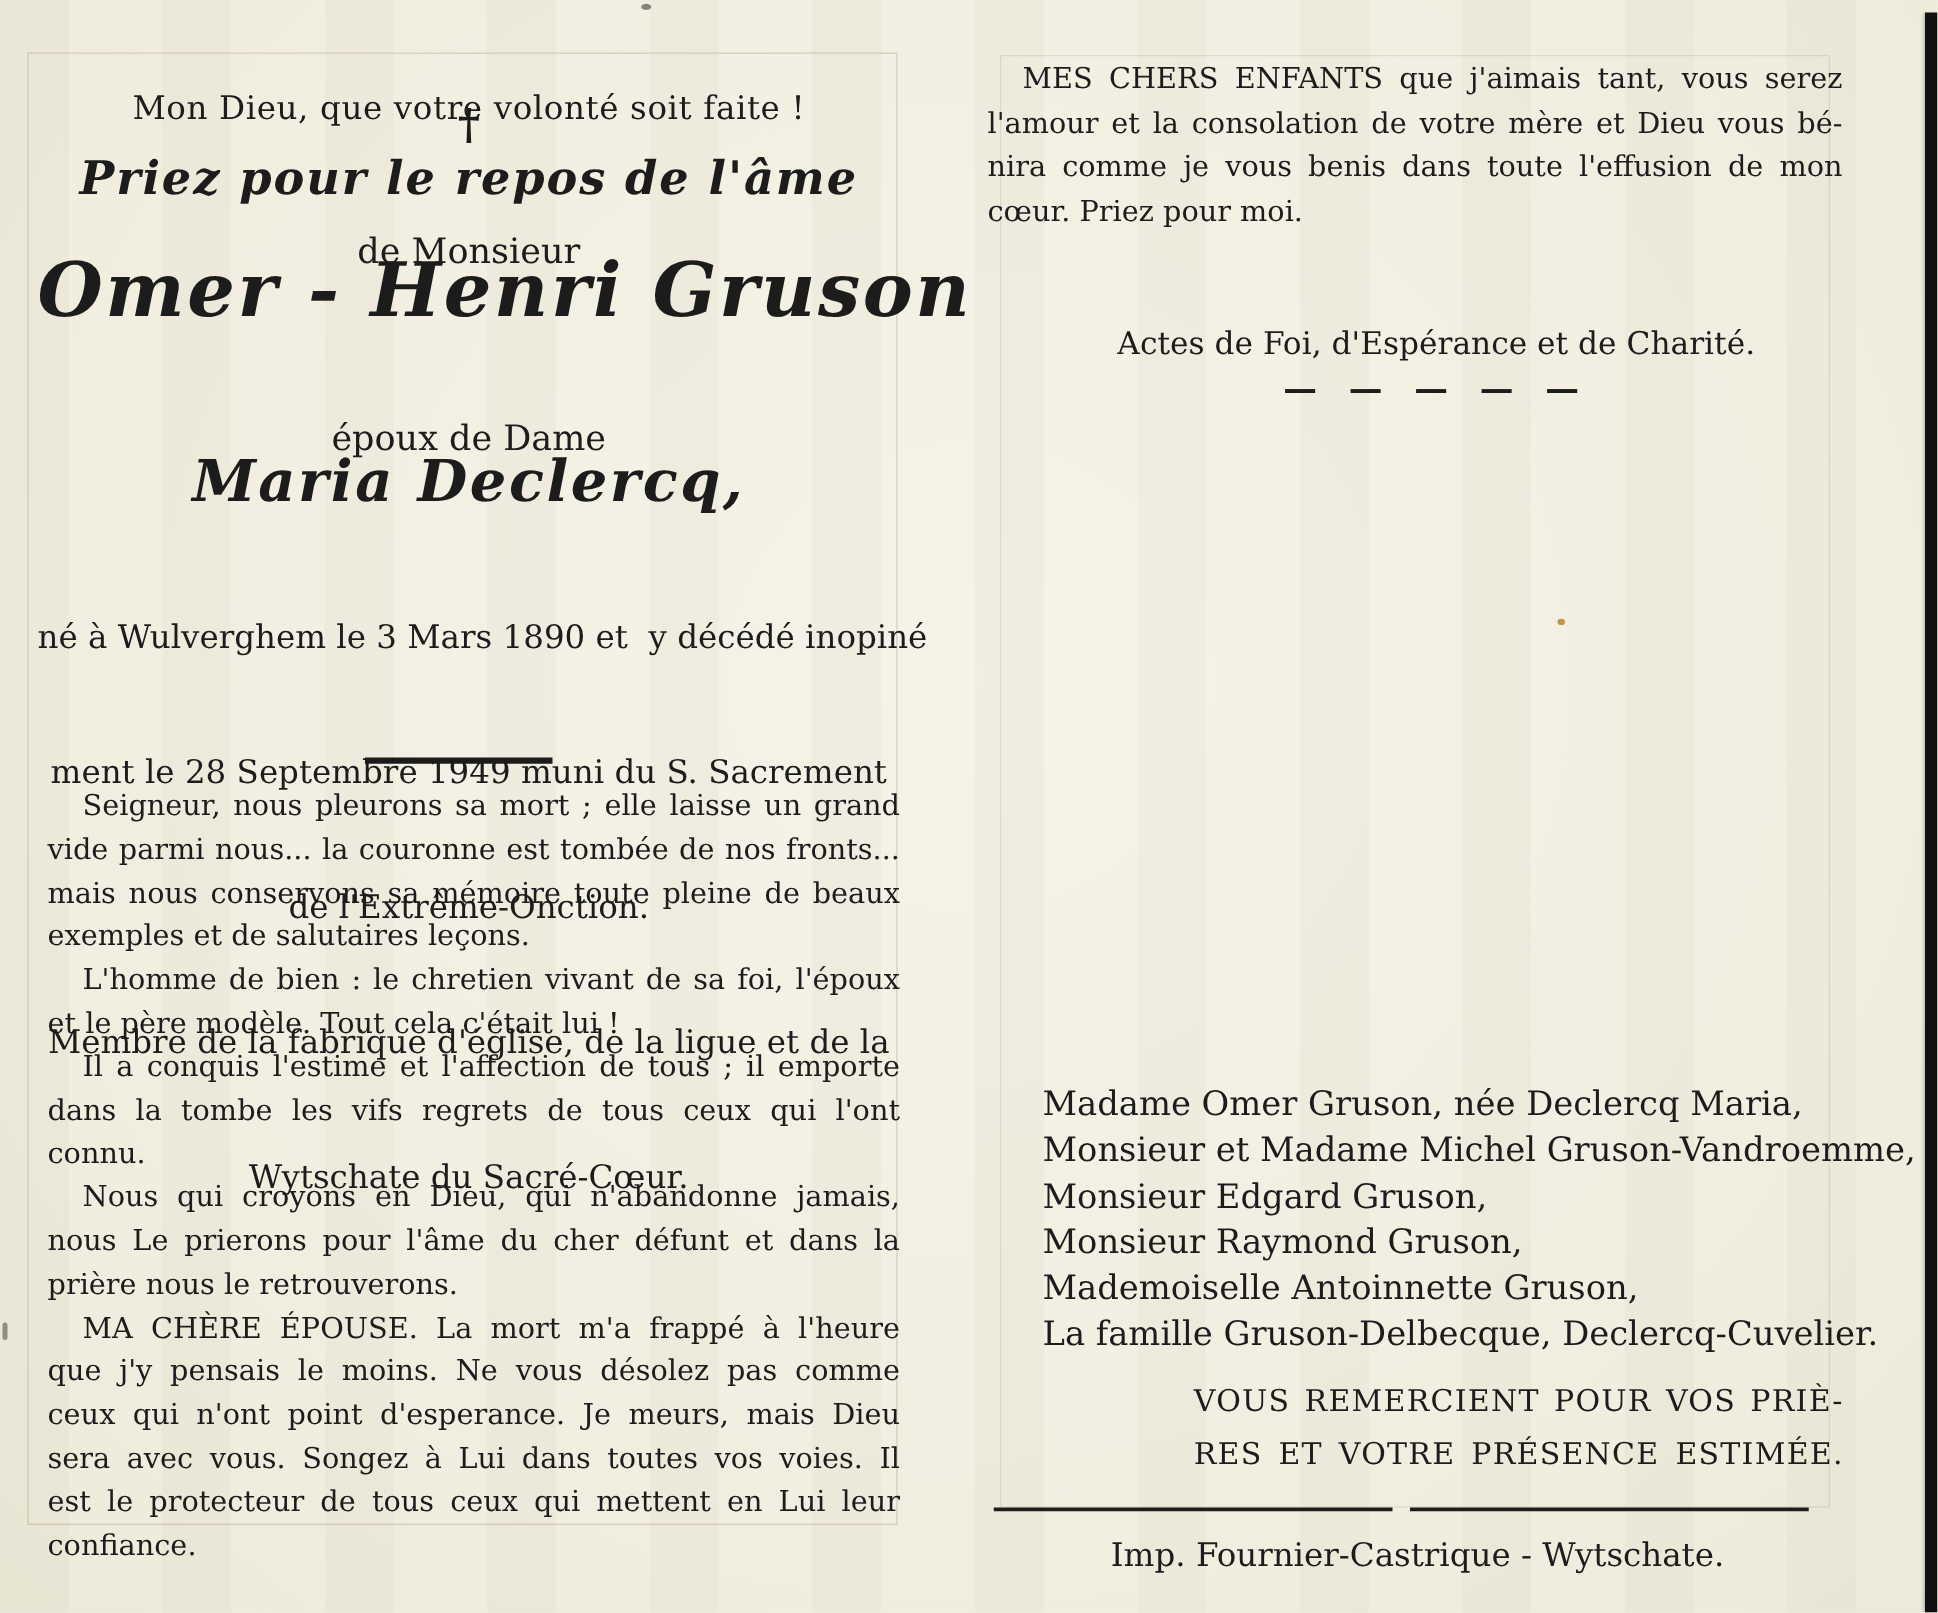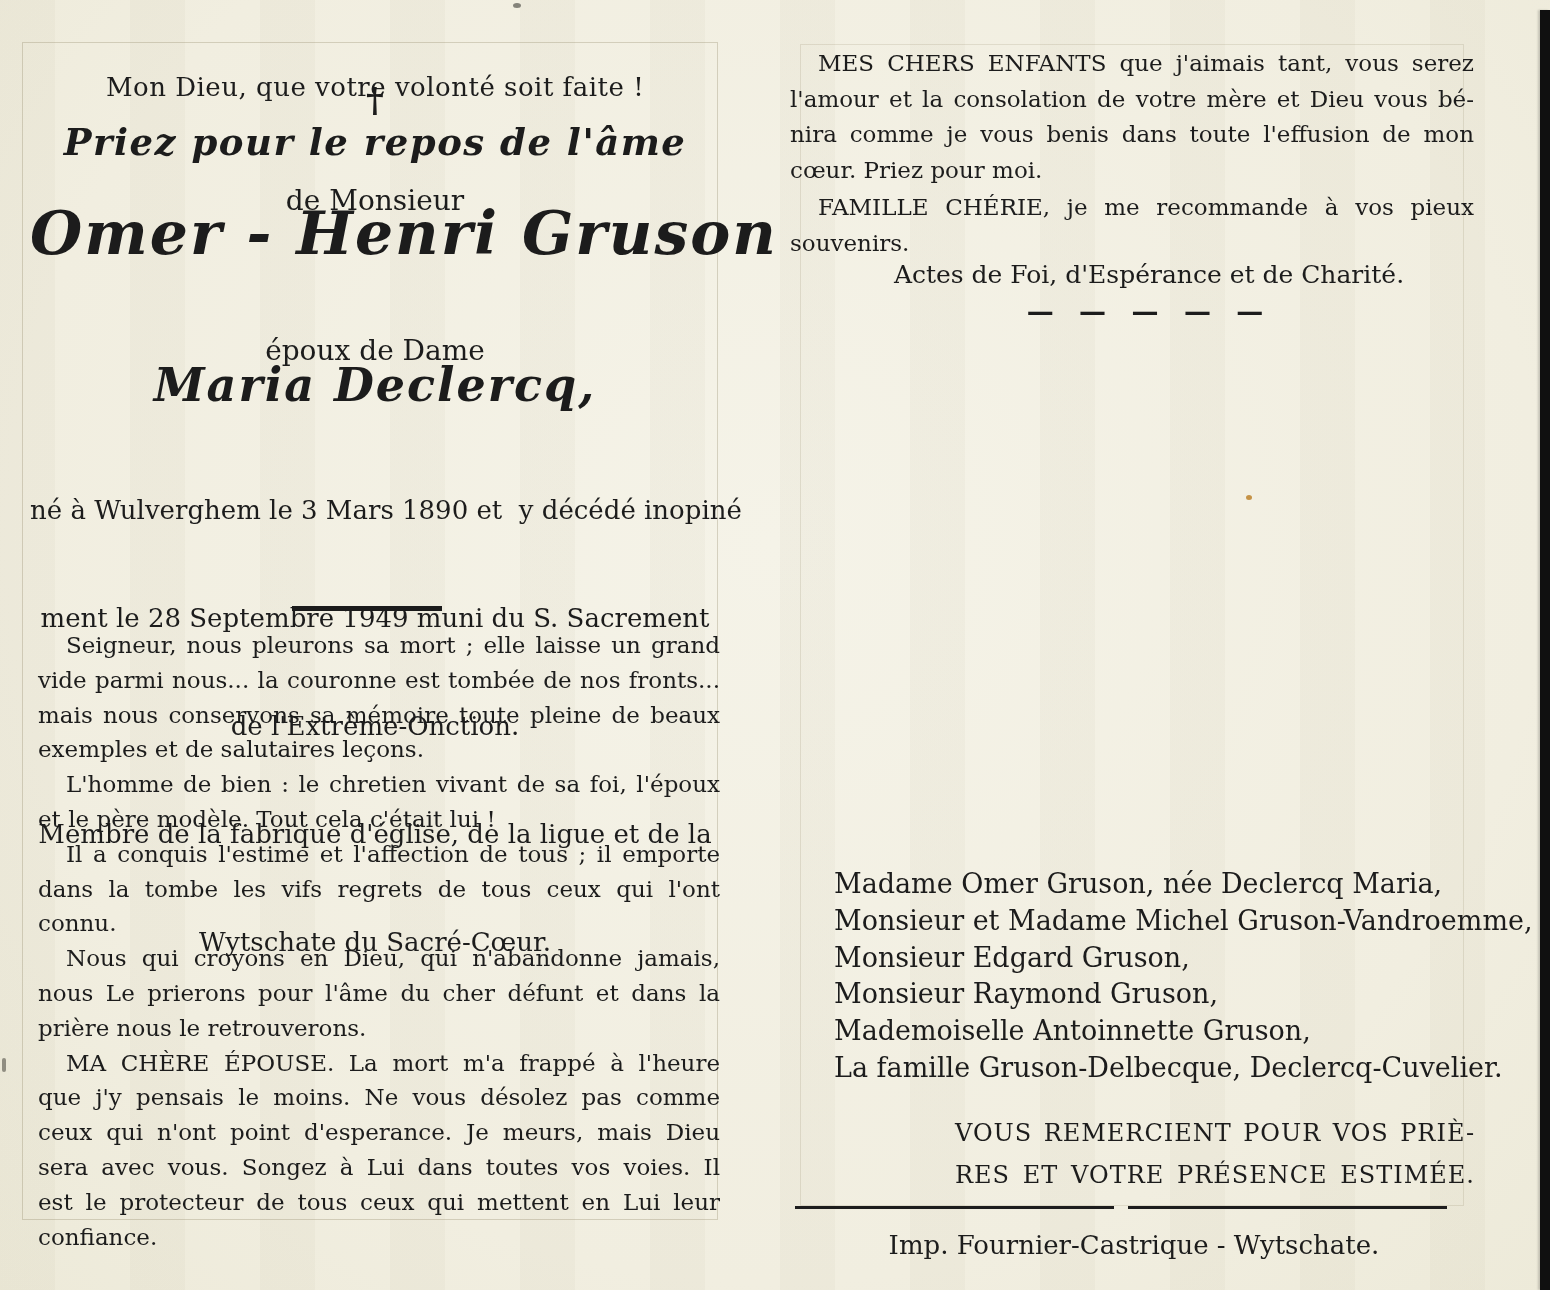--- a/index.html
+++ b/index.html
@@ -34,21 +34,21 @@
   .r-para{top:8px;left:0;width:684px;font-size:23px;line-height:35.5px;}
   .r-para2{top:152px;left:0;width:684px;font-size:23px;line-height:35.5px;}
   .j{text-align:justify;text-align-last:justify;}
   .ind{text-indent:28px;}
   .end{text-align:left;text-align-last:left;}
   
   .acts{top:222px;font-size:25px;padding-left:30px;box-sizing:border-box;}
   .dashes{top:258px;font-size:27px;font-weight:bold;letter-spacing:8px;padding-left:30px;box-sizing:border-box;}
   .family{top:828px;left:8px;width:672px;font-size:27px;line-height:36.8px;margin-left:36px;}
   .family div{white-space:pre;}
-  .thanks{top:1062px;left:165px;width:520px;font-size:24px;line-height:42px;letter-spacing:1px;margin-top:12px;}
+  .thanks{top:1062px;left:165px;width:520px;font-size:24px;line-height:42px;letter-spacing:1px;}
   .rule{top:1168px;left:5px;width:652px;display:flex;gap:14px;}
   .rule span{border-top:3px solid #1d1d1d;flex:1;height:0;}
   .imprint{top:1192px;font-size:26px;}
   
   .ghost{position:absolute;pointer-events:none;}
   #ghost-left{left:22px;top:42px;width:694px;height:1176px;border:1px solid rgba(140,130,95,.30);}
   #ghost-right{left:800px;top:44px;width:662px;height:1160px;border:1px solid rgba(140,130,95,.18);}
   #edge-strip{position:absolute;right:0;top:10px;bottom:0;width:10px;background:#101010;box-shadow:-2px 0 2px rgba(0,0,0,.18);}
   .speck{position:absolute;border-radius:50%;}
   #speck-1{left:513px;top:3px;width:8px;height:5px;background:#4a4a44;opacity:.65;}
@@ -106,24 +106,20 @@
   </div>
 </div>
 
 <div class="page" id="page-right">
   <div class="abs r-para">
     <div class="j ind">MES CHERS ENFANTS que j'aimais tant,  vous serez</div>
     <div class="j">l'amour et la consolation de votre mère et Dieu vous bé-</div>
     <div class="j">nira comme je vous benis dans toute l'effusion de mon</div>
     <div class="end">cœur. Priez pour moi.</div>
   </div>
-  <div class="abs r-para2">
-    <div class="j ind">FAMILLE CHÉRIE, je me recommande à vos pieux</div>
-    <div class="end">souvenirs.</div>
-  </div>
 
   <div class="abs center acts">Actes de Foi, d'Espérance et de Charité.</div>
   <div class="abs center dashes">— — — — —</div>
 
   <div class="abs family">
     <div>Madame Omer Gruson, née Declercq Maria,</div>
     <div>Monsieur et Madame Michel Gruson-Vandroemme,</div>
     <div>Monsieur Edgard Gruson,</div>
     <div>Monsieur Raymond Gruson,</div>
     <div>Mademoiselle Antoinnette Gruson,</div>

